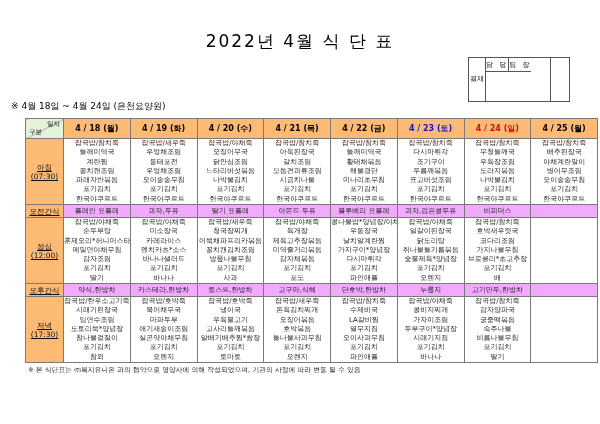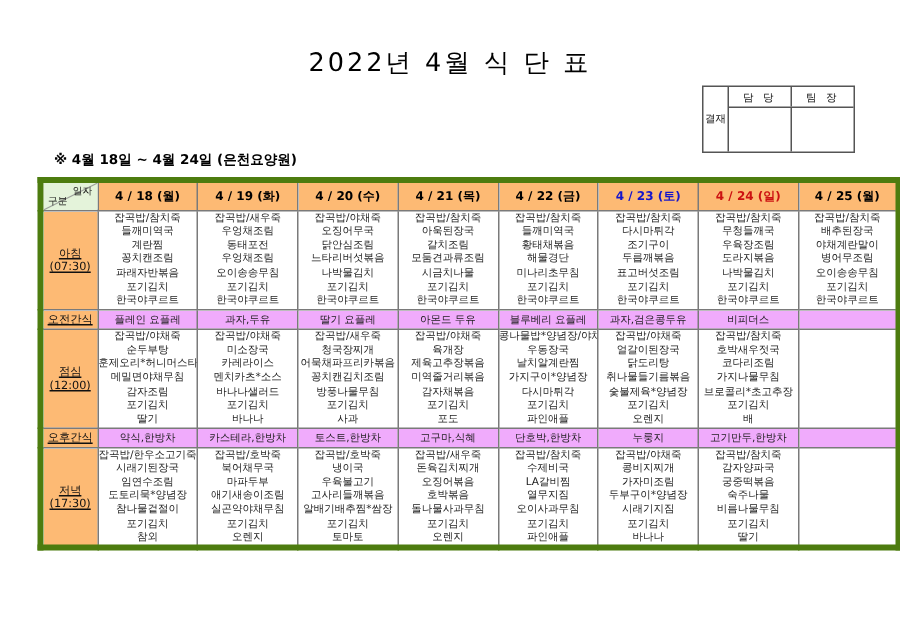--- a/index.html
+++ b/index.html
@@ -13,36 +13,36 @@
   }
   
   .approval{
     position:absolute;top:57px;right:30px;width:100px;height:43px;
     display:flex;border:1px solid #555;background:#fff;
   }
   .approval .stamp{
     width:14px;border-right:1px solid #555;display:flex;align-items:center;justify-content:center;
     font-size:7px;line-height:9px;word-break:break-all;text-align:center;padding:0 1px;
   }
-  .approval .cols{flex:1;display:flex;flex-direction:column;}
+  .approval .cols{flex:1;display:flex;flex-direction:row;}
   .approval .cols .hd{display:flex;height:13px;border-bottom:1px solid #555;}
   .approval .cols .hd div{
     flex:1;font-size:7px;display:flex;align-items:center;justify-content:center;letter-spacing:2px;
   }
   .approval .cols .hd div:first-child{border-right:1px solid #555;}
   .approval .cols .bd{display:flex;flex:1;}
   .approval .cols .bd div{flex:1;}
   .approval .cols .bd div:first-child{border-right:1px solid #555;}
   .week-note{
-    position:absolute;top:100px;left:36px;font-size:9px;font-weight:bold;color:#000;
+    position:absolute;top:100px;left:11px;font-size:9px;font-weight:normal;color:#000;
   }
   
   table.menu{
     position:absolute;top:118px;left:25px;width:572px;border-collapse:collapse;table-layout:fixed;
-    border:4px solid #4d7c0f;
+    border:1px solid #4d7c0f;
     padding-left:24px;
   }
   table.menu th,table.menu td{
     border:1px solid #7a7a7a;padding:0;margin:0;overflow:hidden;vertical-align:middle;text-align:center;
   }
   .green{background:#fdba74;}
   .greenlight{background:#f0abfc;}
   tr.hd-row{height:20px;}
   tr.meal-row{height:66px;}
   tr.snack-row{height:13px;}
@@ -360,15 +360,16 @@
             <div>비름나물무침</div>
             <div>포기김치</div>
             <div>딸기</div>
           </td>
           <td class="meal"></td>
         </tr>
       </tbody>
   </table>
 
   <div class="footnotes">
+    <div>※ 본 식단표는 ㈜복지유니온 과의 협약으로 영양사에 의해 작성되었으며, 기관의 사정에 따라 변동 될 수 있음</div>
   </div>
 
 </div>
 
 </body></html>

